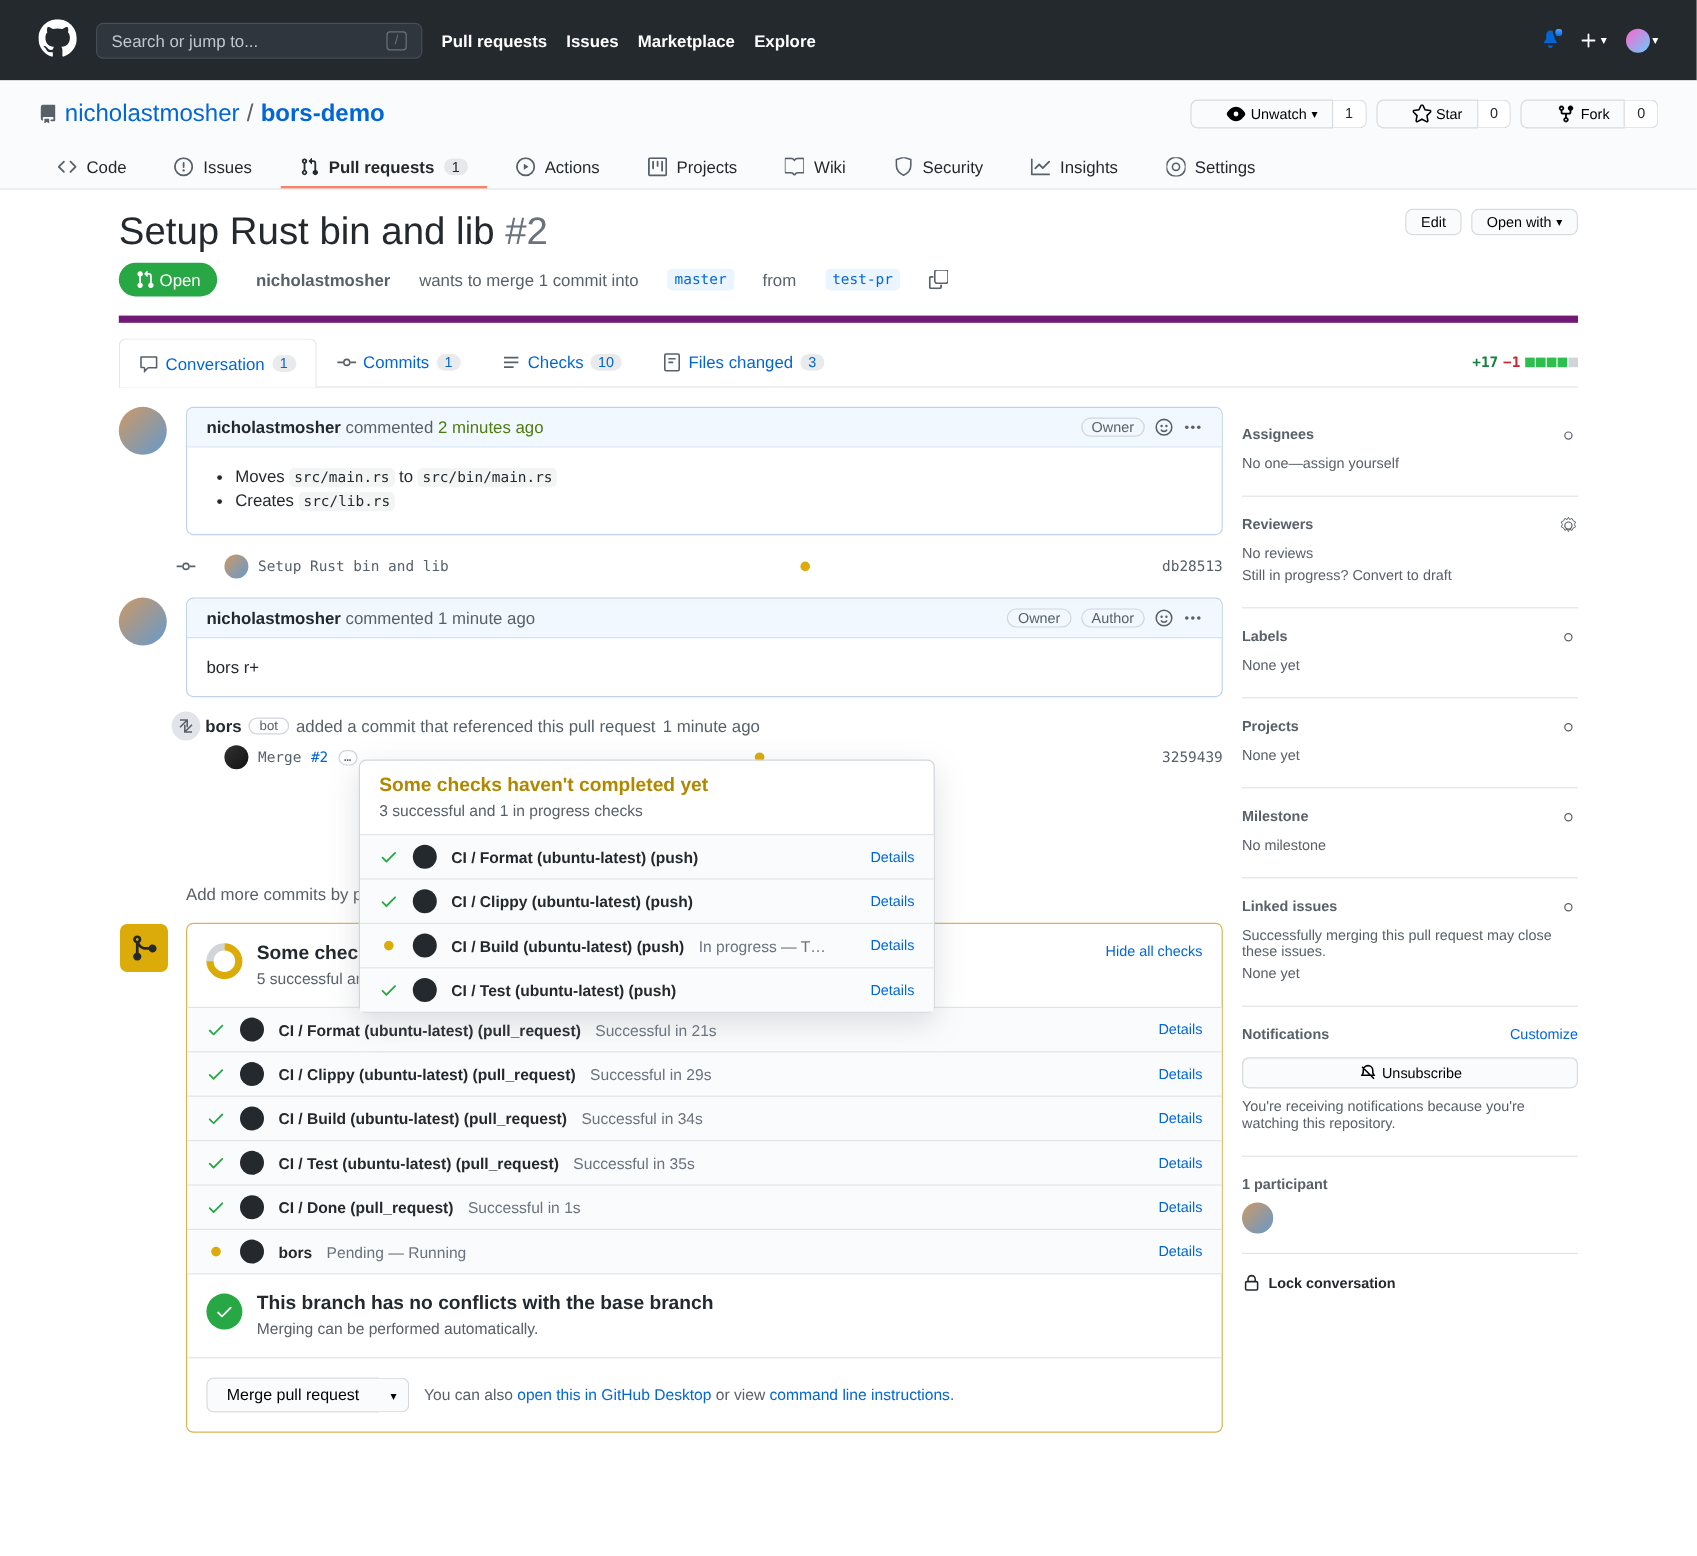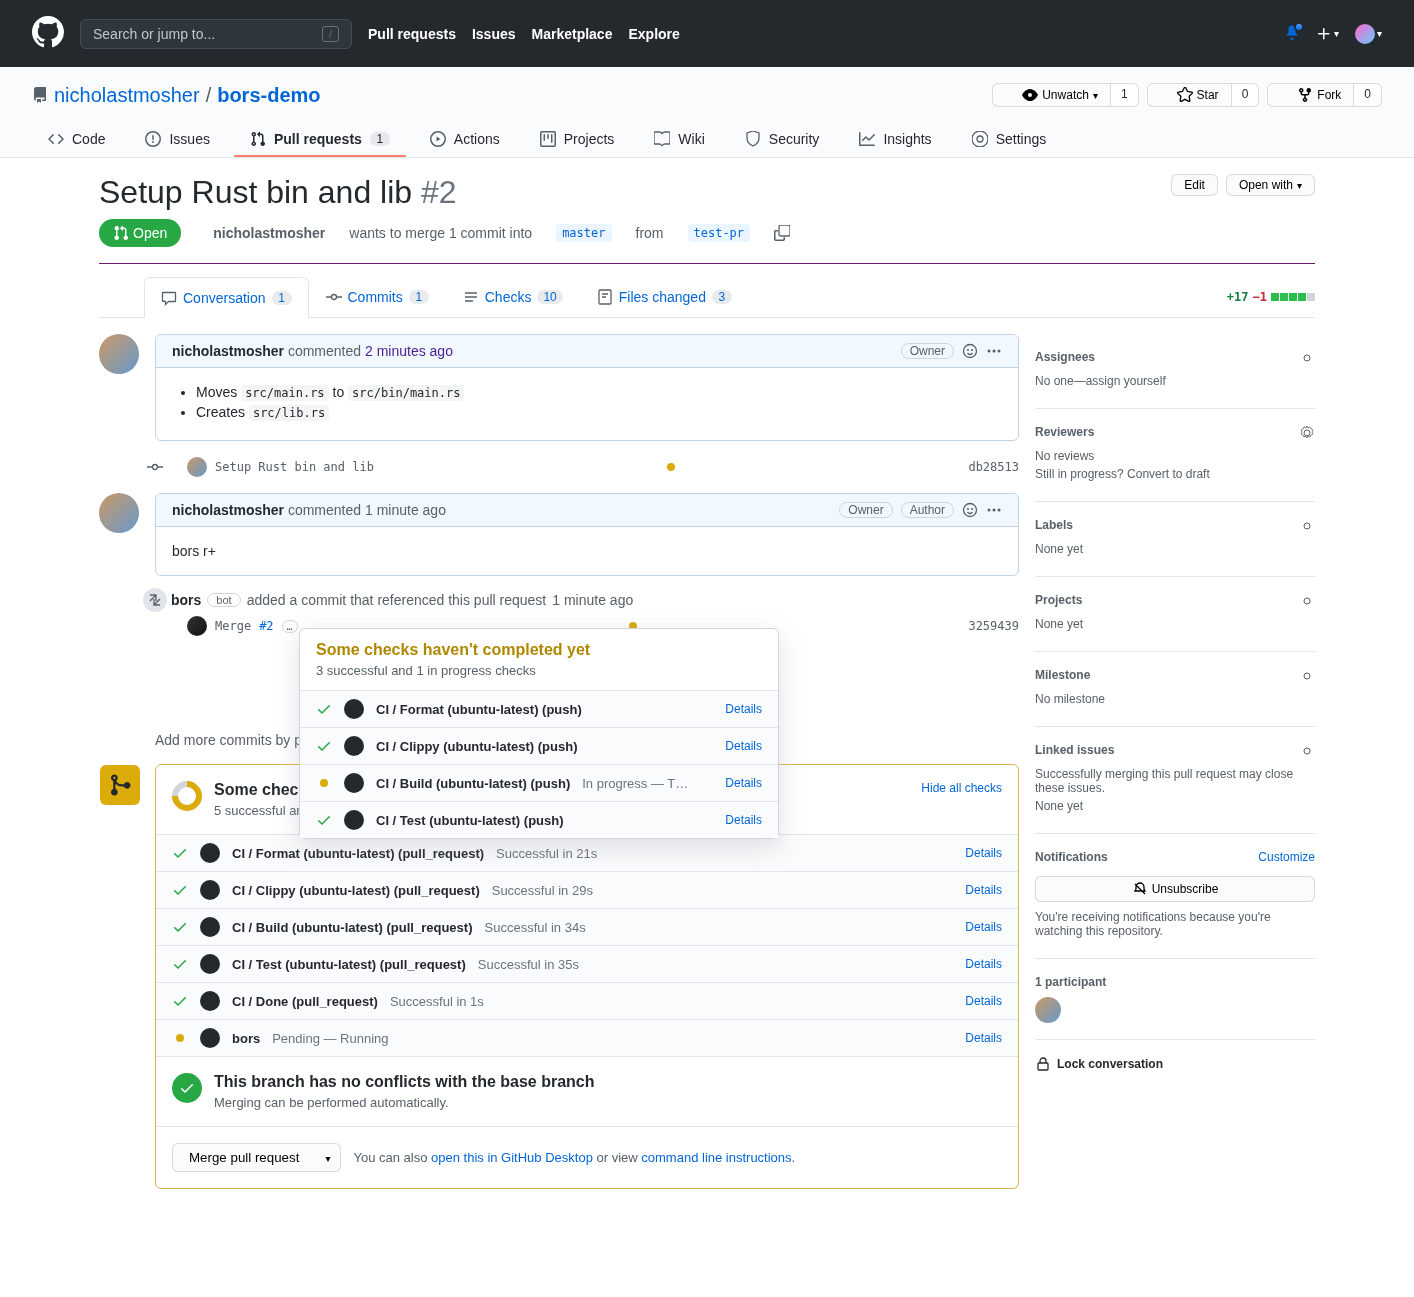--- a/index.html
+++ b/index.html
@@ -31,32 +31,32 @@
 .btn-count { border: 1px solid rgba(27,31,35,.15); border-left: none; padding: 3px 10px; font-size: 12px; border-radius: 0 6px 6px 0; background: #fff; }
 
 
 .repo-nav { display: flex; gap: 8px; }
 .repo-nav-item { padding: 8px 16px; display: flex; align-items: center; gap: 8px; color: #24292e; border-bottom: 2px solid transparent; font-size: 14px; }
 .repo-nav-item.active { border-bottom-color: #f9826c; font-weight: 600; }
 .counter { background: rgba(209,213,218,.5); border-radius: 2em; padding: 0 6px; font-size: 12px; font-weight: 500; min-width: 20px; text-align: center; }
 
 
 .main { max-width: 1280px; margin: 0 auto; padding: 16px 32px; }
-.pr-header { border-bottom: 1px solid #701a75; padding-bottom: 8px; }
+.pr-header { border-bottom: 6px solid #701a75; padding-bottom: 8px; }
 .pr-title-row { display: flex; align-items: flex-start; }
 .pr-title { font-size: 32px; font-weight: 400; flex: 1; }
 .pr-title .num { color: #6a737d; font-weight: 300; }
 .pr-state { display: inline-flex; align-items: center; gap: 4px; background: #28a745; color: #fff; padding: 6px 14px; border-radius: 2em; font-weight: 500; margin-right: 8px; }
 .pr-meta-row { display: flex; align-items: center; gap: 24px; color: #586069; margin: 8px 0; flex-wrap: wrap; }
 .branch { font-family: SFMono-Regular,Consolas,monospace; font-size: 12px; background: #eaf5ff; color: #0366d6; padding: 2px 6px; border-radius: 4px; }
 
 
 .pr-tabs { display: flex; border-bottom: 1px solid #e1e4e8; margin-top: 12px; align-items: center; }
 .pr-tab { padding: 12px 16px; display: flex; align-items: center; gap: 6px; border: 1px solid transparent; border-bottom: none; }
-.pr-tab.active { border-color: #e1e4e8; border-radius: 6px 6px 0 0; background: #fff; position: relative; top: 1px; margin-left: 45px; }
+.pr-tab.active { border-color: #e1e4e8; border-radius: 6px 6px 0 0; background: #fff; position: relative; top: 1px; }
 .diffstat { margin-left: auto; font-size: 12px; font-family: monospace; display: flex; align-items: center; gap: 4px; }
 .diffstat .add { color: #15803d; font-weight: 600; }
 .diffstat .del { color: #cb2431; font-weight: 600; }
 .diffblock { display: flex; gap: 1px; }
 .diffblock span { width: 8px; height: 8px; background: #cbe4ce; }
 .diffblock span.g { background: #2cbe4e; }
 .diffblock span.n { background: #d1d5da; }
 
 
 .pr-body { display: flex; gap: 16px; margin-top: 16px; }
@@ -353,21 +353,21 @@
 
   <div class="pr-body">
     <div class="pr-main">
 
       <div class="timeline-item">
         <div class="timeline-avatar"></div>
         <div class="comment-box">
           <div class="comment-header">
             <strong><a style="color:#24292e">nicholastmosher</a></strong>&nbsp;
             <span>commented</span>&nbsp;
-            <a style="color:#4c1d95">2 minutes ago</a>
+            <a style="color:#4d7c0f">2 minutes ago</a>
             <div class="header-actions">
               <span class="label-pill">Owner</span>
               <svg class="icon16 muted" viewBox="0 0 16 16">
                   <circle cx="8" cy="8" r="6.5" fill="none" stroke="currentColor" stroke-width="1.3"></circle>
                   <circle cx="6" cy="7" r="1"></circle>
                   <circle cx="10" cy="7" r="1"></circle>
                   <path d="M5.5 10c.5 1 1.5 1.5 2.5 1.5s2-.5 2.5-1.5" fill="none" stroke="currentColor" stroke-width="1.3"></path>
                 </svg>
               <svg class="icon16 muted" viewBox="0 0 16 16">
                   <circle cx="3" cy="8" r="1.5"></circle>

